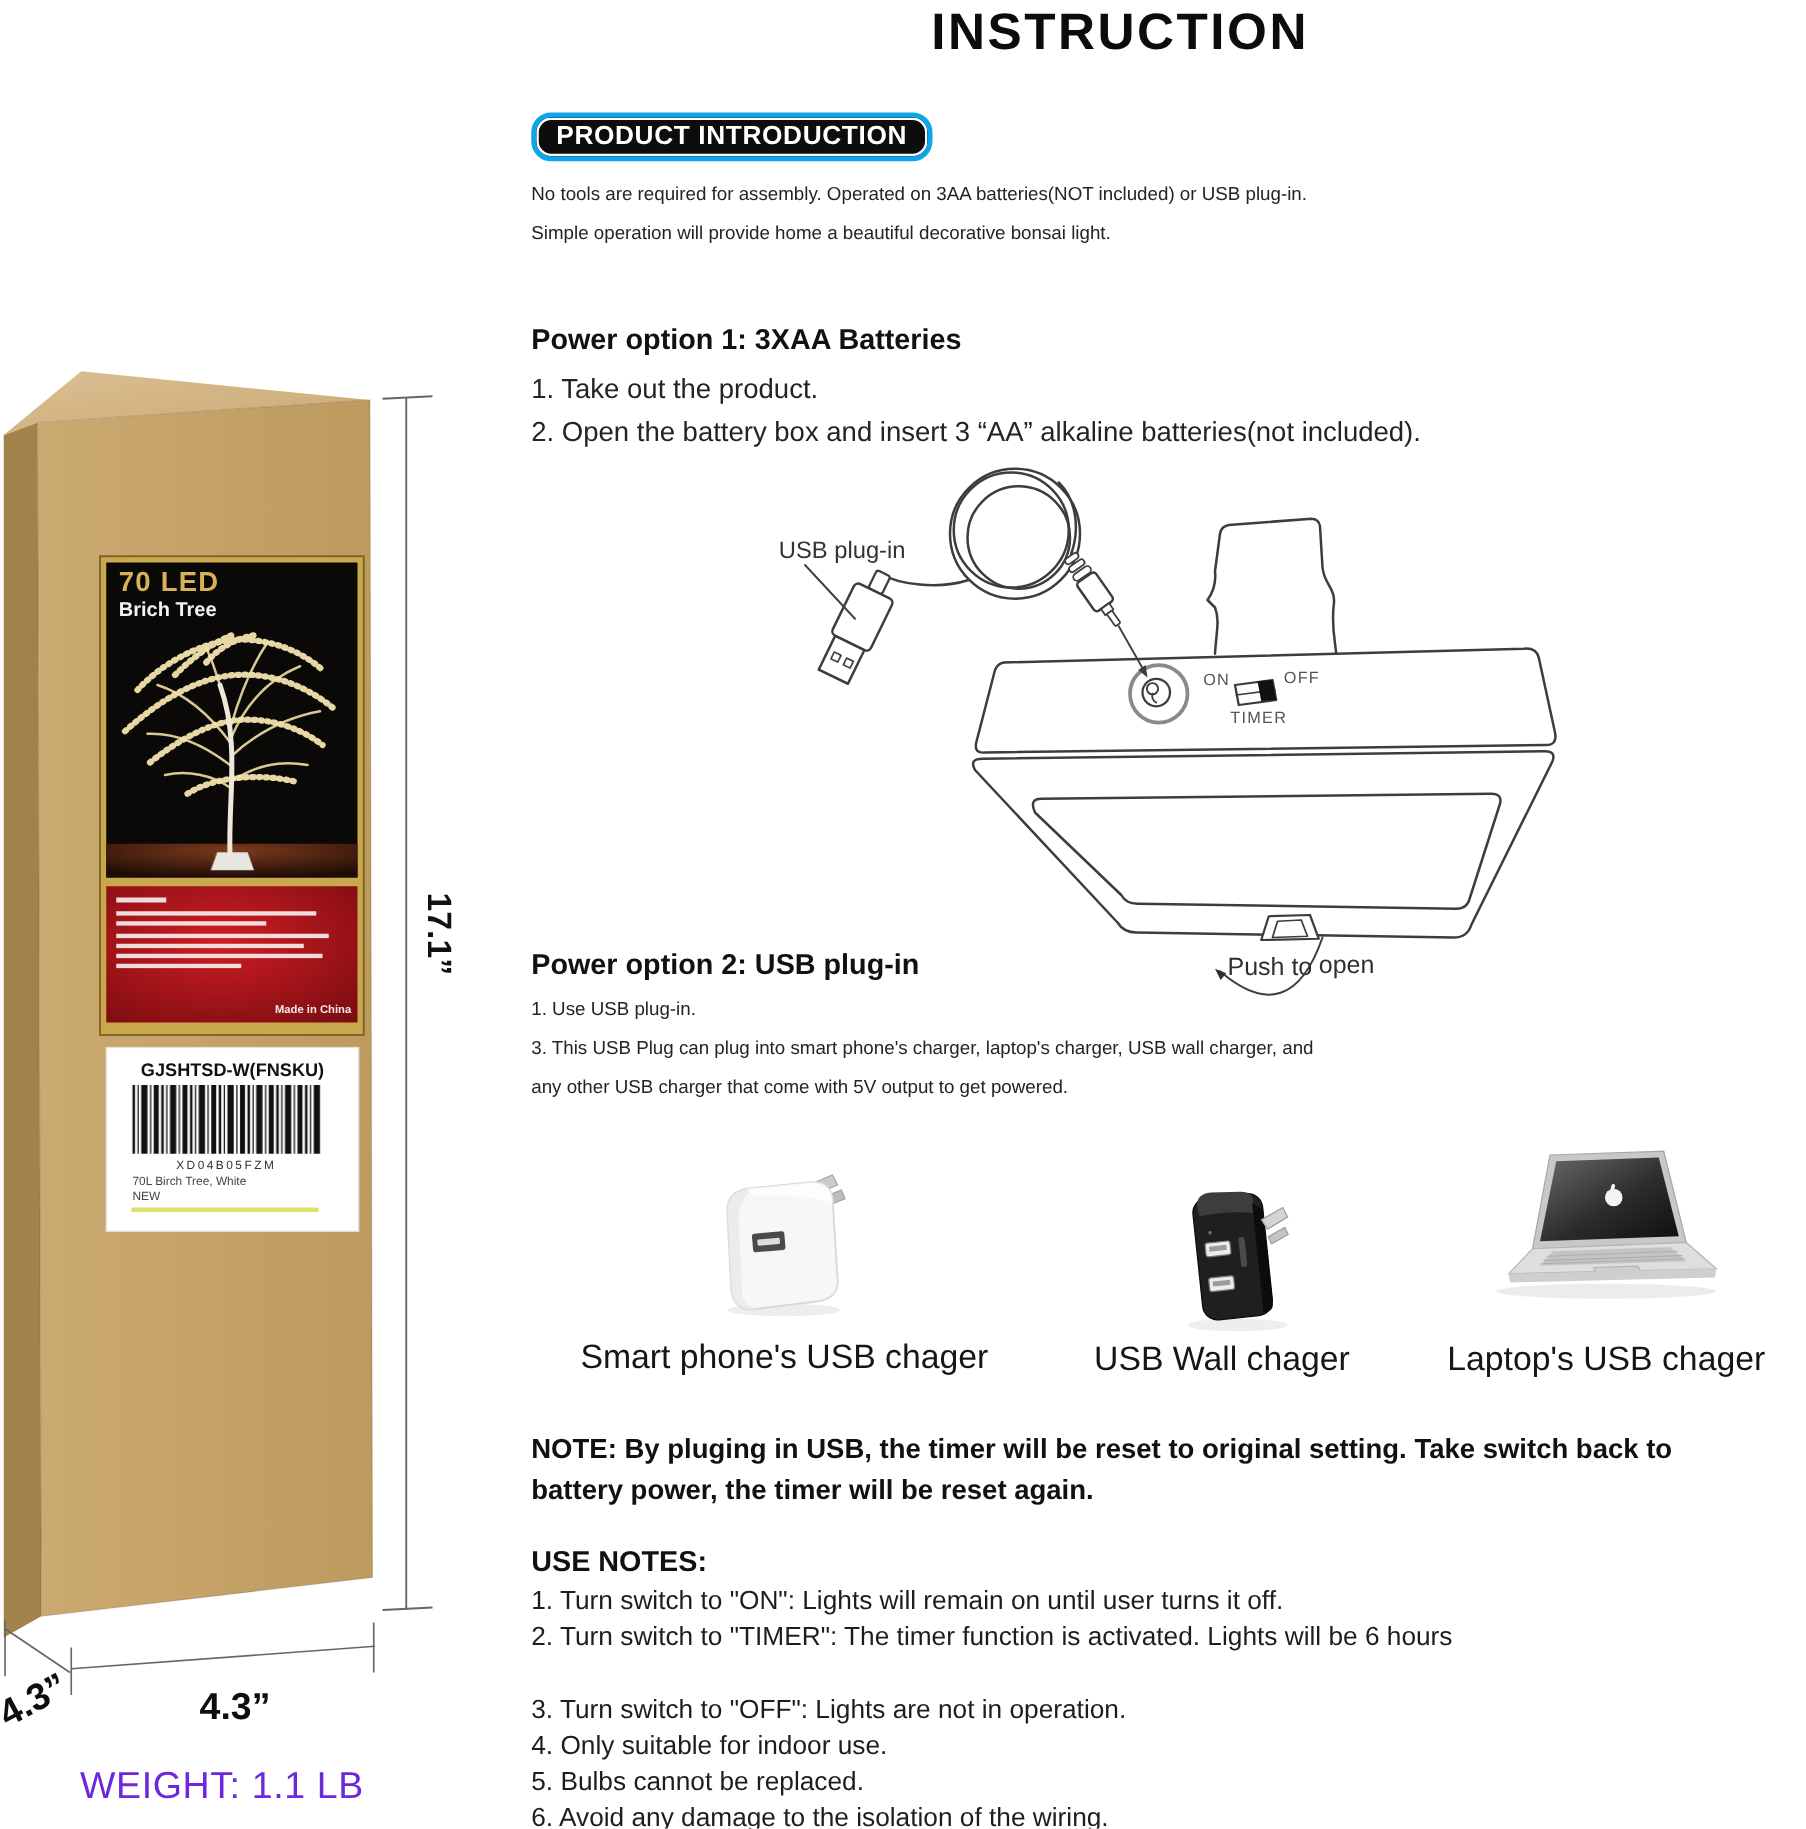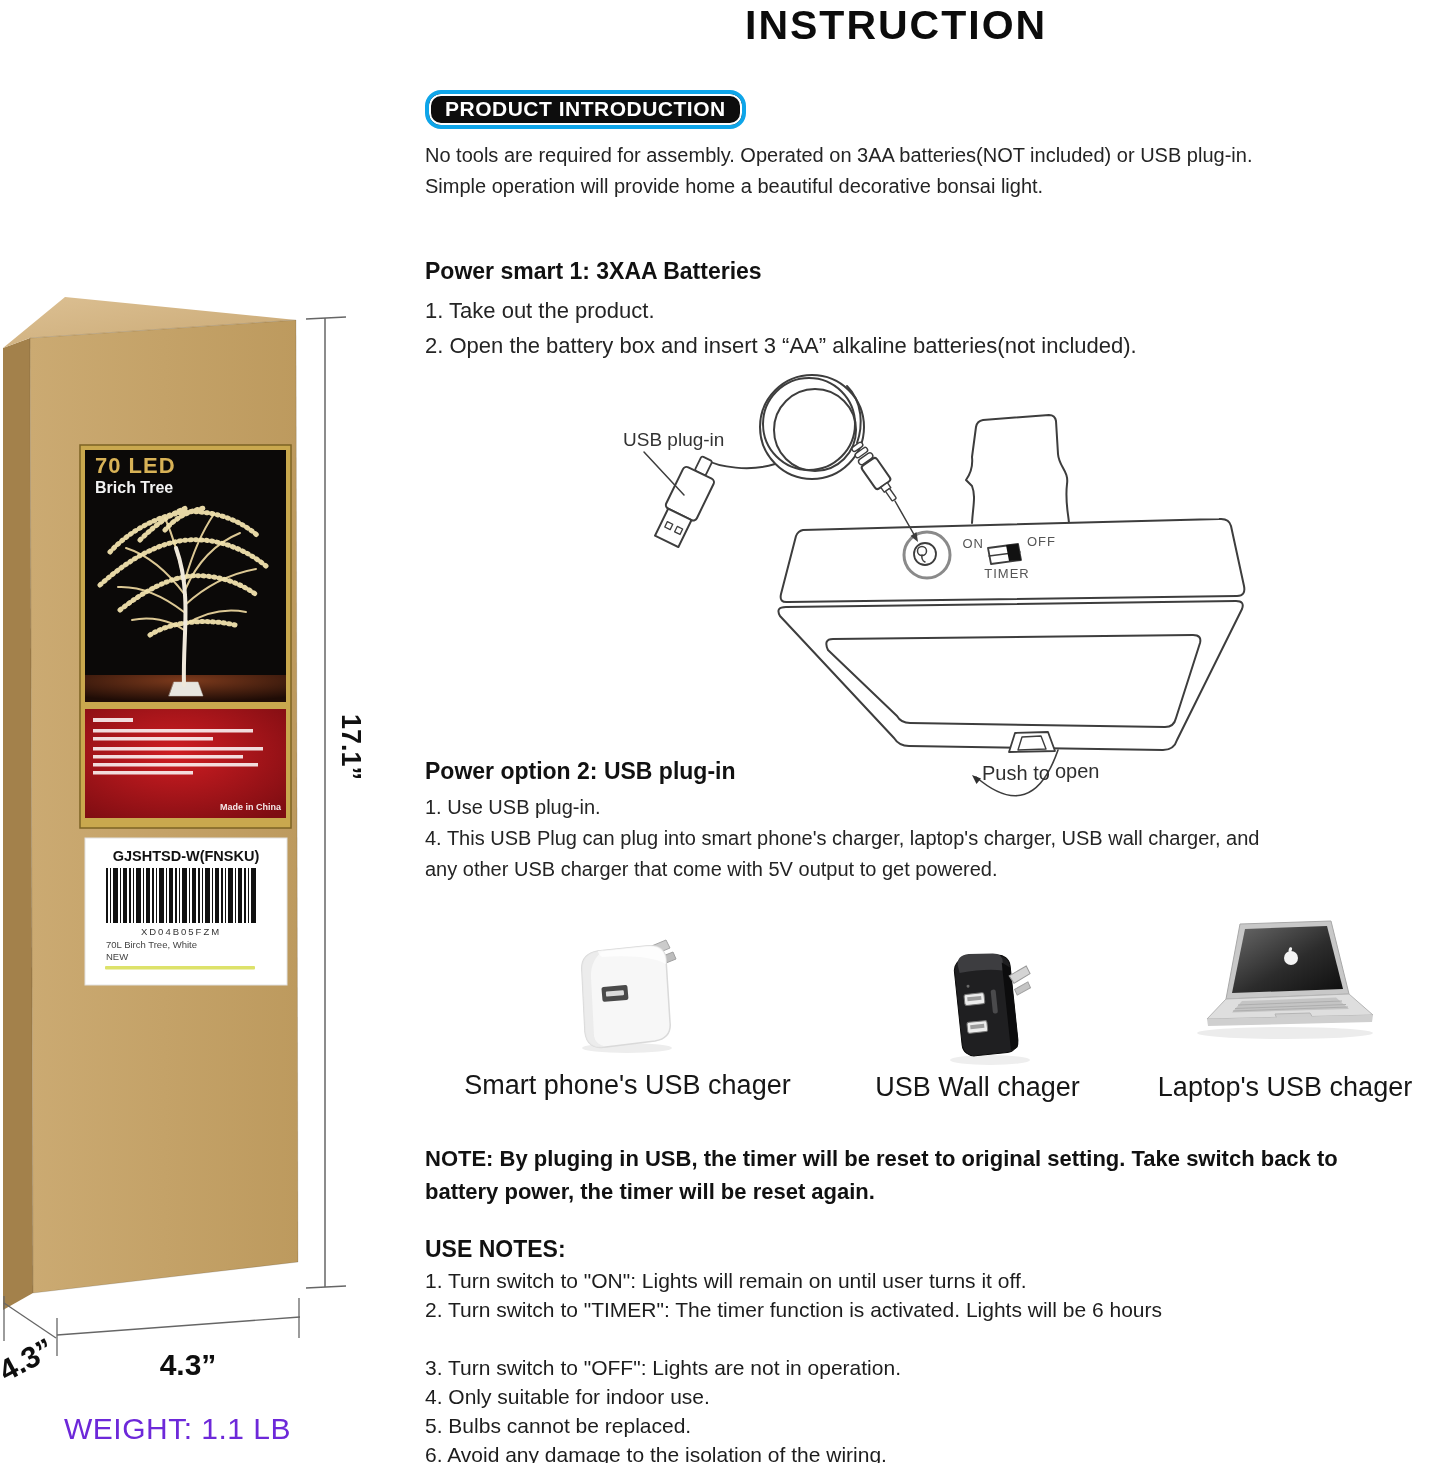--- a/index.html
+++ b/index.html
@@ -3,21 +3,21 @@
 <meta charset="utf-8">
 <style>
   html,body{margin:0;padding:0;background:#fff;}
   #canvas{position:relative;width:1445px;height:1463px;background:#fff;overflow:hidden;
           font-family:"Liberation Sans",sans-serif;color:#1e1e1e;}
   .abs{position:absolute;}
   .title{font-size:41px;font-weight:700;letter-spacing:2px;color:#0c0c0c;text-align:right;}
   .badge{display:inline-block;background:#0d0d0d;color:#fff;font-size:21px;font-weight:700;
          letter-spacing:.5px;padding:3px 16px 4px 16px;border-radius:16px;
          border:4px solid #0ea5e9;box-shadow:inset 0 0 0 2px #fff;}
-  .body-line{font-size:20px;line-height:31px;color:#242424;white-space:nowrap;}
+  .body-line{font-size:15px;line-height:31px;color:#242424;white-space:nowrap;}
   .step-line{font-size:22px;line-height:38px;color:#242424;white-space:nowrap;}
   .h-bold{font-size:23px;font-weight:700;color:#111;white-space:nowrap;}
   .note-line{font-size:22px;font-weight:700;line-height:33px;color:#111;white-space:nowrap;}
   .use-line{font-size:21px;line-height:29.5px;color:#1d1d1d;white-space:nowrap;}
   .caption{font-size:27px;color:#161616;text-align:center;white-space:nowrap;}
   .weight{font-size:30px;font-weight:400;color:#6d28d9;letter-spacing:.5px;white-space:nowrap;}
   svg text{font-family:"Liberation Sans",sans-serif;}
 </style>
 </head>
 <body>
@@ -25,21 +25,21 @@
 <div id="canvas">
 
   <div class="abs title" style="left:745px;top:2px;">INSTRUCTION</div>
 
   <div class="abs" style="left:425px;top:90px;">
     <span class="badge">PRODUCT INTRODUCTION</span>
   </div>
   <div class="abs body-line" style="left:425px;top:140px;">No tools are required for assembly. Operated on 3AA batteries(NOT included) or USB plug-in.</div>
   <div class="abs body-line" style="left:425px;top:171px;">Simple operation will provide home a beautiful decorative bonsai light.</div>
 
-  <div class="abs h-bold" style="left:425px;top:258px;">Power smart 1: 3XAA Batteries</div>
+  <div class="abs h-bold" style="left:425px;top:258px;">Power option 1: 3XAA Batteries</div>
   <div class="abs step-line" style="left:425px;top:292px;">1. Take out the product.</div>
   <div class="abs step-line" style="left:425px;top:327px;">2. Open the battery box and insert 3 “AA” alkaline batteries(not included).</div>
 
   <svg class="abs" style="left:600px;top:370px;" width="700" height="430" viewBox="0 0 700 430">
     <g stroke="#3d3d3d" stroke-width="2" fill="none" stroke-linecap="round" stroke-linejoin="round">
 
       <path d="M372,153 C373,136 376,126 372,116 L366,110 C371,103 373,96 372,87 L376,57 Q377,51 383,50 L449,45 Q455,45 456,51 L458,84 C459,97 469,101 467,114 C465,131 468,142 469,153"></path>
 
       <path fill="#fff" d="M203,160 L619,149 Q629,148 631,156 L644,216 Q646,226 637,226 L188,232 Q179,233 181,224 L196,166 Q198,161 203,160 Z"></path>
 
@@ -92,21 +92,21 @@
     <text x="23" y="76" font-size="19" fill="#333">USB plug-in</text>
     <text x="384" y="178" font-size="13" fill="#555" text-anchor="end" letter-spacing="1">ON</text>
     <text x="427" y="176" font-size="13" fill="#555" letter-spacing="1">OFF</text>
     <text x="407" y="208" font-size="13" fill="#555" text-anchor="middle" letter-spacing="1">TIMER</text>
     <text x="382" y="410" font-size="20" fill="#2f2f2f">Push to</text>
     <text x="455" y="408" font-size="20" fill="#2f2f2f">open</text>
   </svg>
 
   <div class="abs h-bold" style="left:425px;top:758px;">Power option 2: USB plug-in</div>
   <div class="abs body-line" style="left:425px;top:792px;">1. Use USB plug-in.</div>
-  <div class="abs body-line" style="left:425px;top:823px;">4. This USB Plug can plug into smart phone's charger, laptop's charger, USB wall charger, and</div>
+  <div class="abs body-line" style="left:425px;top:823px;">3. This USB Plug can plug into smart phone's charger, laptop's charger, USB wall charger, and</div>
   <div class="abs body-line" style="left:425px;top:854px;">any other USB charger that come with 5V output to get powered.</div>
 
   <svg class="abs" style="left:552px;top:926px;" width="150" height="130" viewBox="0 0 150 130">
     <ellipse cx="75" cy="122" rx="45" ry="5" fill="#ededed"></ellipse>
     <polygon points="90,24 114,14 118,22 94,32" fill="#cbcbcb" stroke="#a5a5a5"></polygon>
     <polygon points="101,34 121,26 124,33 104,41" fill="#bdbdbd" stroke="#a0a0a0"></polygon>
     <path d="M30,46 Q28,28 46,25 L94,20 Q112,18 114,33 L118,96 Q120,112 103,115 L54,121 Q35,124 33,106 Z" fill="#f7f7f7" stroke="#d9d9d9" stroke-width="1.5"></path>
     <path d="M30,46 Q28,28 46,25 L52,24 Q38,34 39,52 L42,110 Q43,118 54,121 Q35,124 33,106 Z" fill="#e9e9e9" opacity=".8"></path>
     <path d="M46,25 L94,20 Q112,18 114,33 L114,38 Q95,28 50,31 Q46,28 46,25 Z" fill="#ffffff" opacity=".7"></path>
     <g transform="rotate(-5 62 68)">

